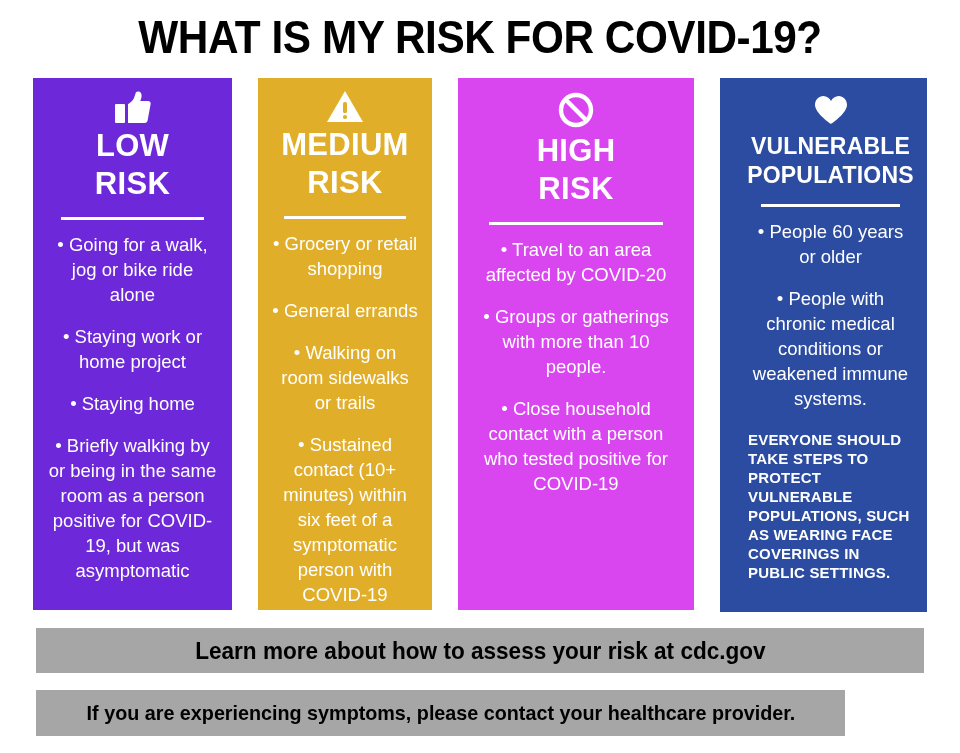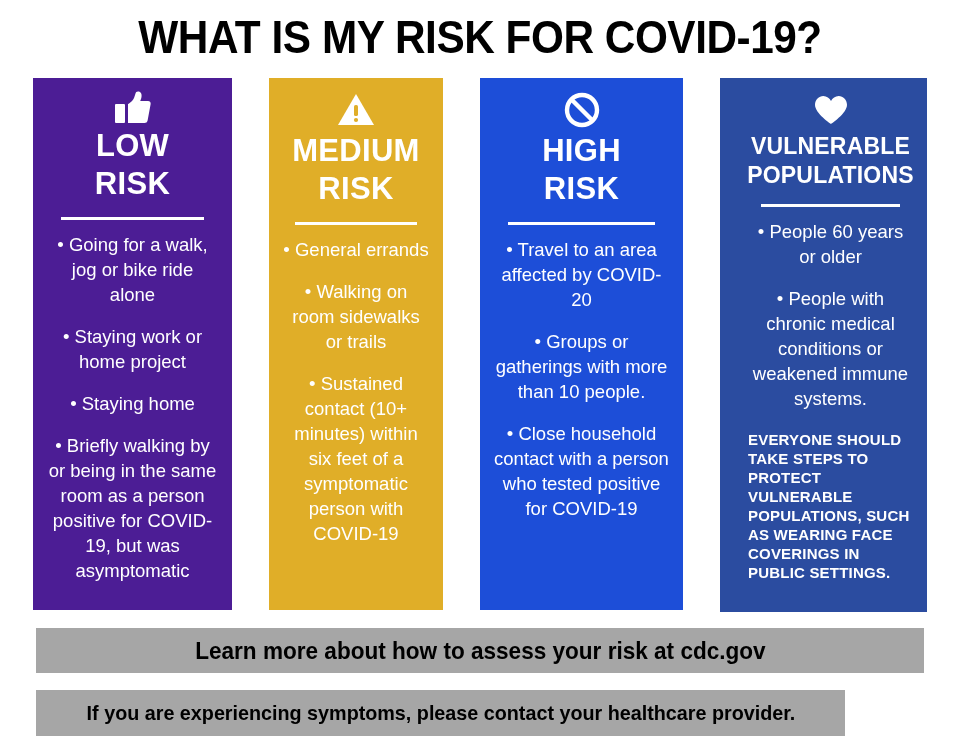--- a/index.html
+++ b/index.html
@@ -48,23 +48,23 @@
   .panel {
     box-sizing: border-box;
     padding: 12px 14px 10px 14px;
     display: flex;
     flex-direction: column;
     align-items: center;
     color: #ffffff;
     text-align: center;
   }
 
-  .panel-green  { width: 199px; height: 532px; background: #4c1d95; }
+  .panel-green  { width: 199px; height: 532px; background: #6d28d9; }
   .panel-yellow { width: 174px; height: 532px; background: #e0ae28; }
-  .panel-red    { width: 203px; height: 532px; background: #1d4ed8; }
+  .panel-red    { width: 236px; height: 532px; background: #d946ef; }
   .panel-blue   { width: 207px; height: 534px; background: #2b4ca0; padding-left: 28px; }
 
   .panel-icon {
     height: 40px;
     display: flex;
     align-items: center;
     justify-content: center;
     margin-bottom: 2px;
   }
   .panel-icon svg { display: block; }
@@ -176,20 +176,21 @@
       <svg width="38" height="34" viewBox="0 0 38 34" aria-hidden="true">
         <path d="M19 1 L37 32 L1 32 Z" fill="#ffffff"></path>
         <rect x="17" y="12" width="4" height="11" rx="1.6" fill="#e0ae28"></rect>
         <circle cx="19" cy="27" r="2.1" fill="#e0ae28"></circle>
       </svg>
     </div>
     <div class="panel-heading">MEDIUM</div>
     <div class="panel-heading">RISK</div>
     <div class="divider"></div>
     <ul class="bullets">
+      <li>• Grocery or retail shopping</li>
       <li>• General errands</li>
       <li>• Walking on room sidewalks or trails</li>
       <li>• Sustained contact (10+ minutes) within six feet of a symptomatic person with COVID-19</li>
     </ul>
   </div>
 
   <div class="panel panel-red">
     <div class="panel-icon">
       <svg width="36" height="36" viewBox="0 0 36 36" aria-hidden="true">
         <circle cx="18" cy="18" r="15" fill="none" stroke="#ffffff" stroke-width="4.4"></circle>

